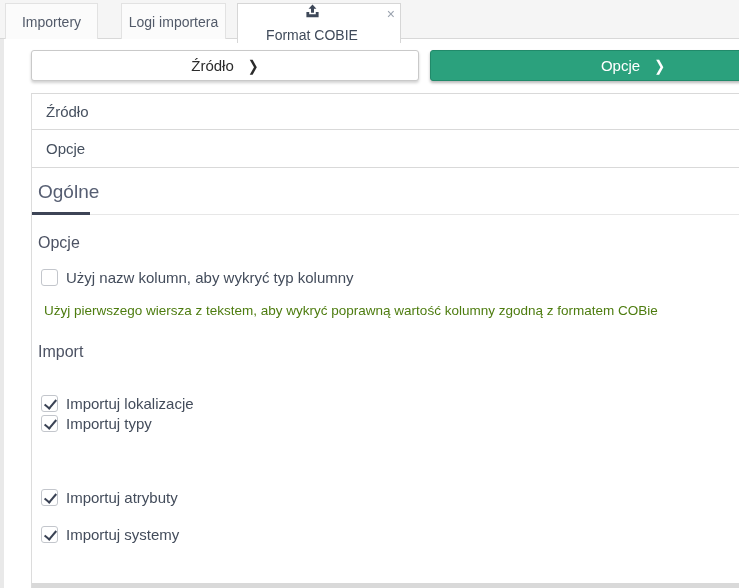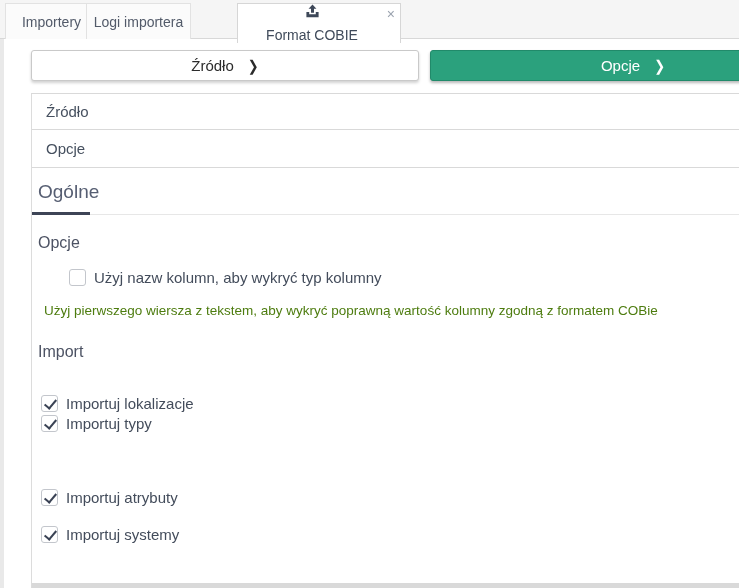--- a/index.html
+++ b/index.html
@@ -9,21 +9,21 @@
 
   
   .tabbar { position:absolute; left:0; top:0; width:739px; height:39px;
     background:#f5f5f5; border-bottom:1px solid #d8d8d8; }
   .tab { position:absolute; top:3px; height:36px; display:flex; align-items:center;
     justify-content:center; gap:8px; background:#fbfbfb; border:1px solid #e2e2e2;
     border-bottom:none; font-size:14px; color:#525a69; cursor:default; }
   .tab.active { background:#fff; border-color:#d6d6d6; height:40px; z-index:3;
     color:#3f4a5a; }
   .tab1 { left:5px;  width:93px; }
-  .tab2 { left:86px; width:105px; }
+  .tab2 { left:121px; width:105px; }
   .tab3 { left:237px; width:164px; padding-right:14px;flex-direction:column; }
   .tab-close { position:absolute; top:3px; right:5px; font-size:14px; line-height:14px;
     color:#9aa2ae; cursor:pointer; }
   .upload-icon { width:15px; height:15px; flex:0 0 15px; }
   .upload-icon svg { width:15px; height:15px; fill:#3e4859; display:block; }
 
   
   .step-btn { position:absolute; top:50px; height:31px; display:flex; align-items:center;
     justify-content:center; gap:14px; font-size:15px; border-radius:3px; cursor:pointer; }
   .btn-source { left:31px; width:388px; background:#fff; border:1px solid #c9c9c9;
@@ -53,21 +53,21 @@
     background:#e7e7e7; }
 
   
   .sec-heading { position:absolute; left:6px; font-size:16px; color:#4c5263; }
   .h-opcje  { top:140px; }
   .h-import { top:249px; }
 
   .cb-row { position:absolute; left:9px; display:flex; align-items:center; gap:8px;
     height:20px; font-size:15px; color:#434c5b; }
   .cb-row label { cursor:pointer; }
-  .row-detect { top:173px;margin-left:28px; }
+  .row-detect { top:173px; }
   .row-i0 { top:299px; }
   .row-i1 { top:319px; }
   .row-i2 { top:356px; }
   .row-i3 { top:393px; }
   .row-i4 { top:430px; }
 
   input.cb { appearance:none; -webkit-appearance:none; width:17px; height:17px;
     border:1px solid #c3c6cc; border-radius:3px; background:#fff; position:relative;
     cursor:pointer; flex:0 0 17px; }
   input.cb:checked::before { content:""; position:absolute; left:5px; top:1px;

